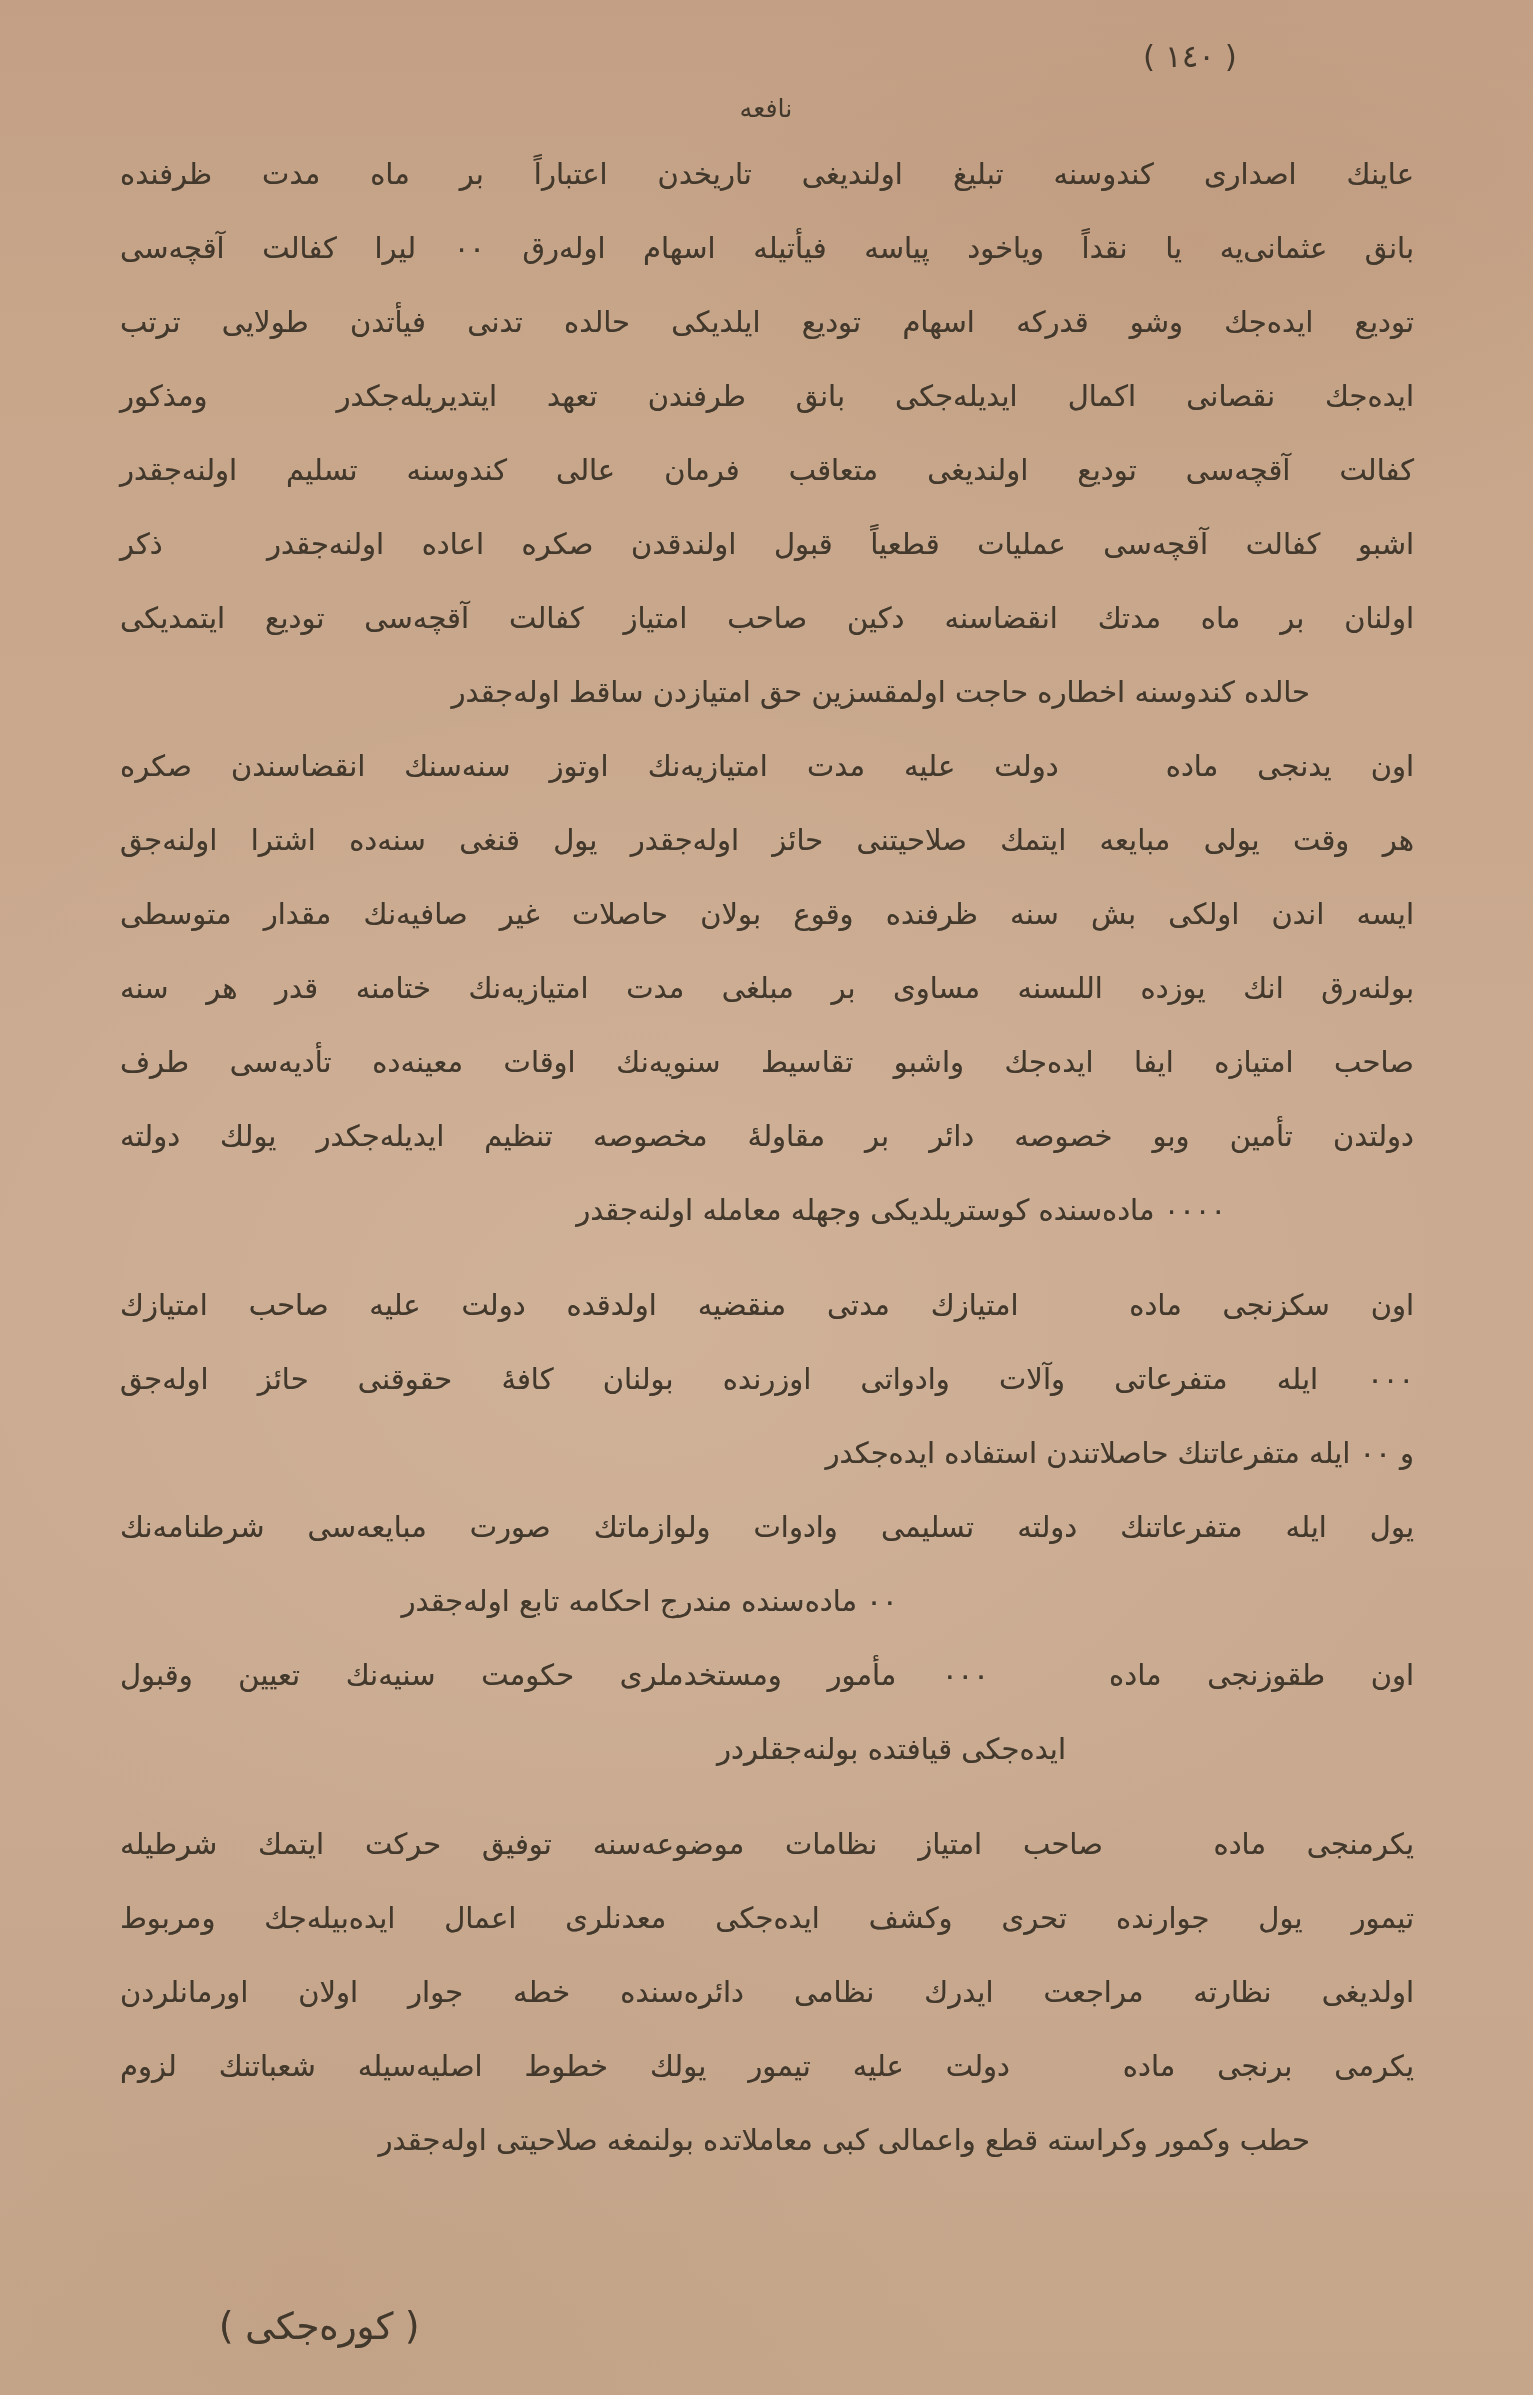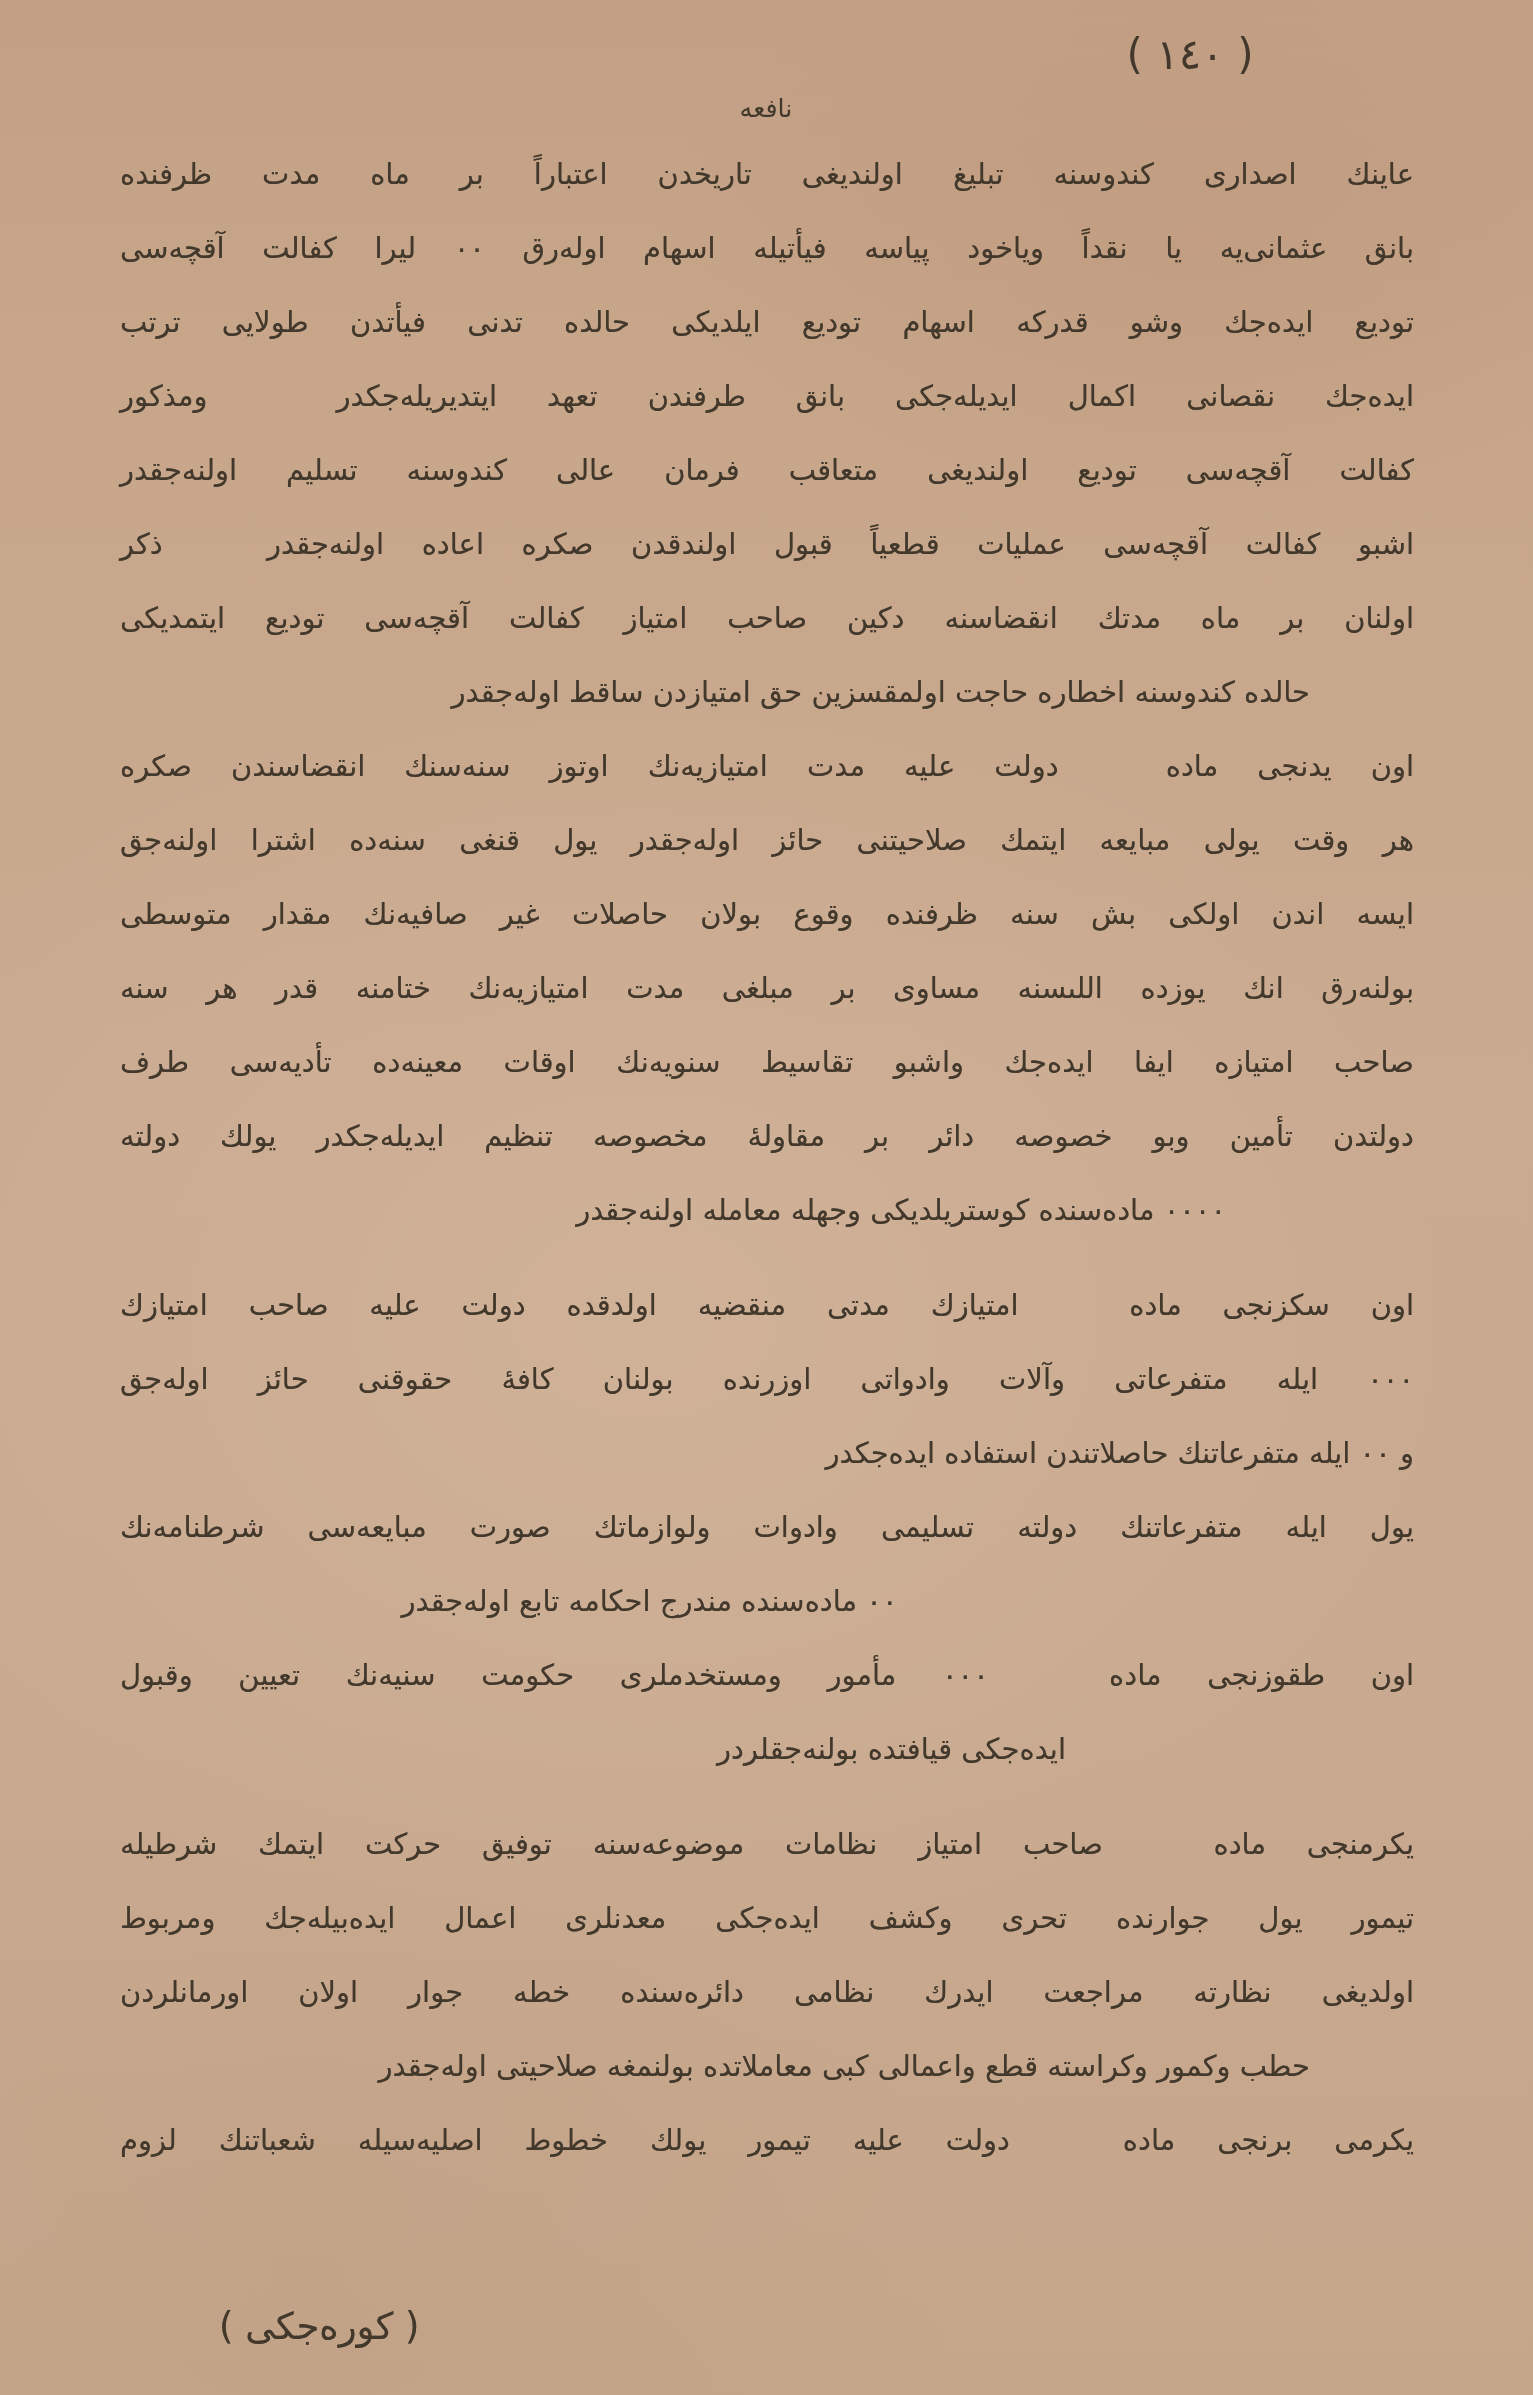--- a/index.html
+++ b/index.html
@@ -21,22 +21,22 @@
       radial-gradient(ellipse 1224px 942px at 42% 55%, rgba(255,236,212,0.12), rgba(255,236,212,0) 70%),
       radial-gradient(ellipse 942px 659px at 20% 95%, rgba(180,140,110,0.15), rgba(180,140,110,0) 70%),
       linear-gradient(180deg, #c3a085 0%, #c7a68a 15%, #caaa90 45%, #c9aa90 72%, #c5a68b 100%);
   }
   .header { position: absolute; top: 0; left: 0; right: 0; height: 137px; }
   .header-title {
     position: absolute; top: 68px; left: 0; width: 100%;
     text-align: center; font-size: 25.4px; direction: rtl; margin-top: 25px;
   }
   .page-num {
-    position: absolute; top: 30px; left: 1111px; width: 160px;
-    text-align: center; font-size: 42px; letter-spacing: 4.7px;
+    position: absolute; top: 38px; left: 1111px; width: 160px;
+    text-align: center; font-size: 31px; letter-spacing: 4.7px;
     direction: rtl; white-space: nowrap;
   }
   .body-text {
     position: absolute; top: 137px; left: 121px; right: 119px;
     direction: rtl;
   }
   .line {
     font-size: 29px;
     line-height: 74px;
     white-space: pre-wrap;
@@ -79,19 +79,19 @@
       <div class="line justify gap">اون سكزنجى ماده   امتيازك مدتى منقضيه اولدقده دولت عليه صاحب امتيازك</div>
       <div class="line justify">٠٠٠ ايله متفرعاتى وآلات وادواتى اوزرنده بولنان كافۀ حقوقنى حائز اوله‌جق</div>
       <div class="line right">و ٠٠ ايله متفرعاتنك حاصلاتندن استفاده ايده‌جكدر</div>
       <div class="line justify">يول ايله متفرعاتنك دولته تسليمى وادوات ولوازماتك صورت مبايعه‌سى شرطنامه‌نك</div>
       <div class="line right" style="padding-right: 235px; text-align: center;">٠٠ ماده‌سنده مندرج احكامه تابع اوله‌جقدر</div>
       <div class="line justify">اون طقوزنجى ماده   ٠٠٠ مأمور ومستخدملرى حكومت سنيه‌نك تعيين وقبول</div>
       <div class="line right" style="padding-right: 348px;">ايده‌جكى قيافتده بولنه‌جقلردر</div>
       <div class="line justify gap">يكرمنجى ماده   صاحب امتياز نظامات موضوعه‌سنه توفيق حركت ايتمك شرطيله</div>
       <div class="line justify">تيمور يول جوارنده تحرى وكشف ايده‌جكى معدنلرى اعمال ايده‌بيله‌جك ومربوط</div>
       <div class="line justify">اولديغى نظارته مراجعت ايدرك نظامى دائره‌سنده خطه جوار اولان اورمانلردن</div>
+      <div class="line justify">يكرمى برنجى ماده   دولت عليه تيمور يولك خطوط اصليه‌سيله شعباتنك لزوم</div>
       <div class="line right" style="padding-right: 104px;">حطب وكمور وكراسته قطع واعمالى كبى معاملاتده بولنمغه صلاحيتى اوله‌جقدر</div>
-      <div class="line justify">يكرمى برنجى ماده   دولت عليه تيمور يولك خطوط اصليه‌سيله شعباتنك لزوم</div>
     </div>
 
   <div class="catchword">( كوره‌جكى )</div>
 </div>
 
 
 </body></html>

